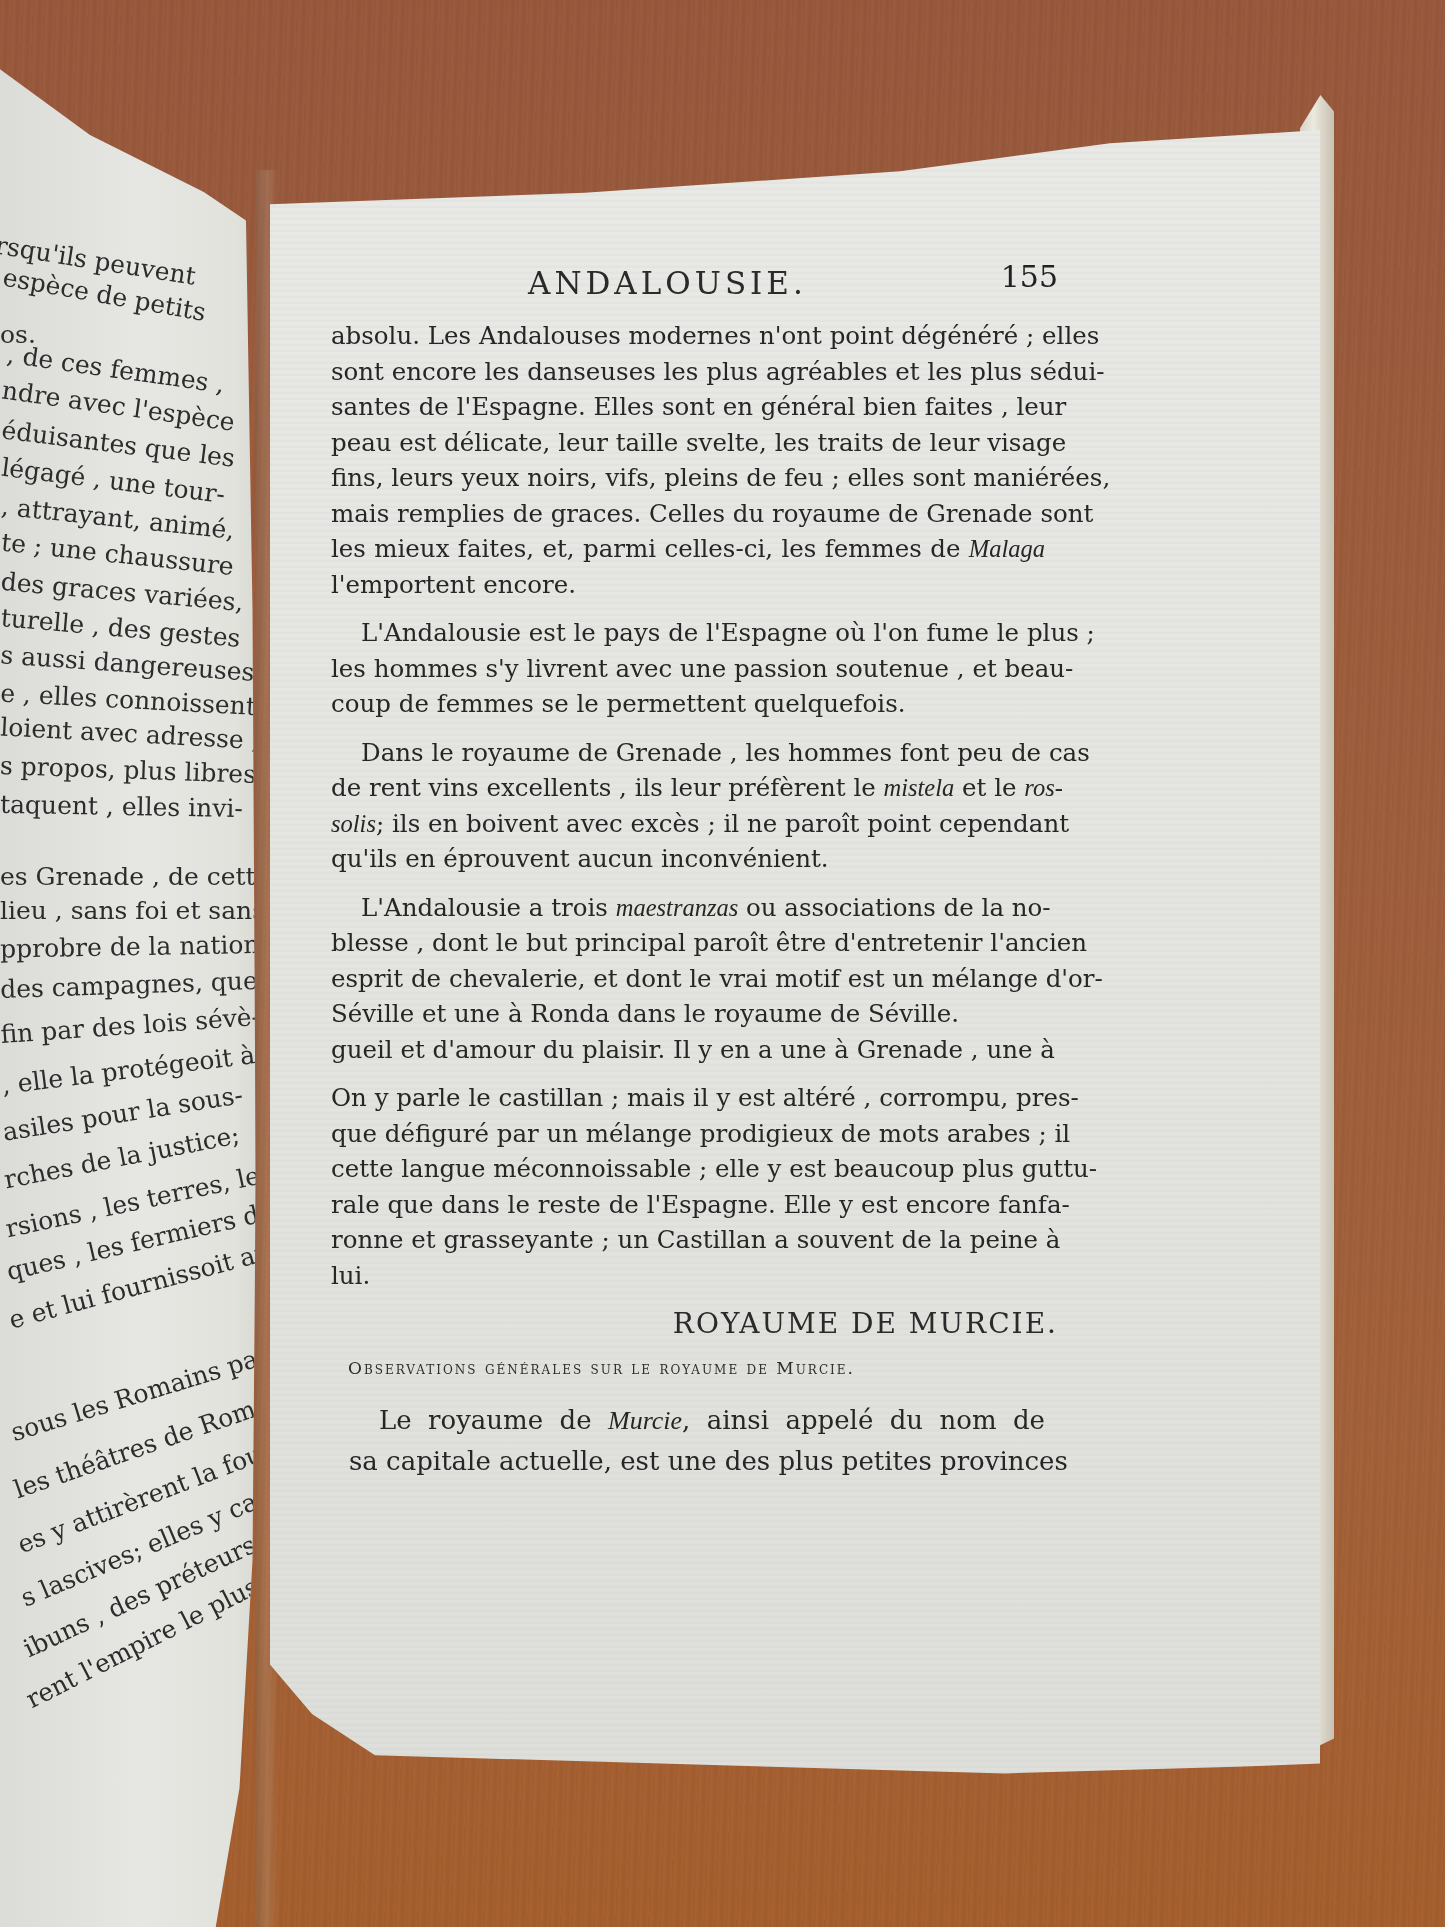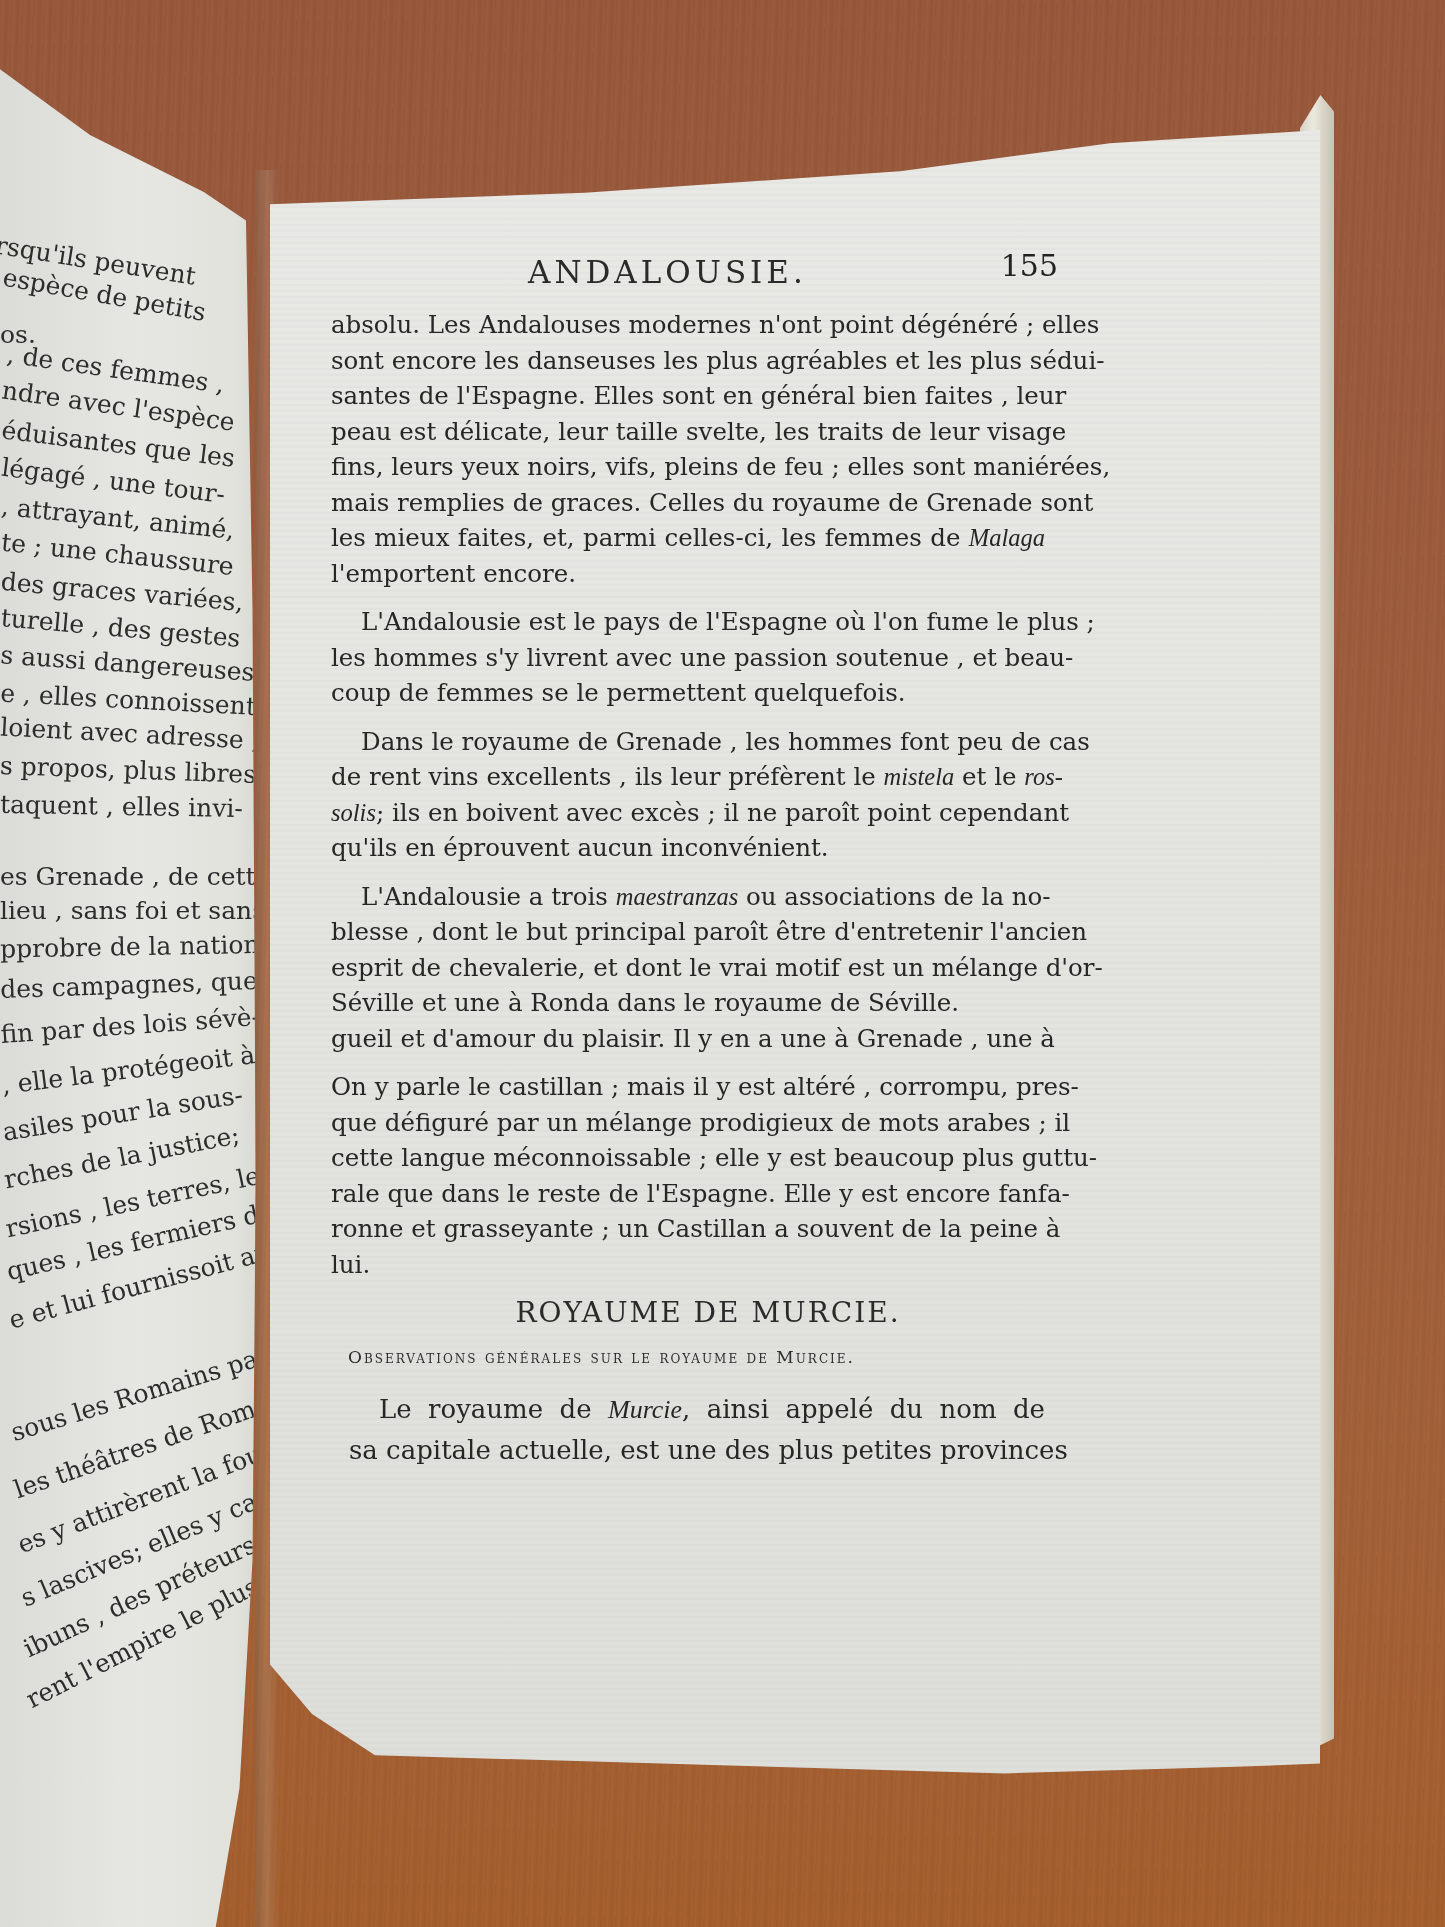--- a/index.html
+++ b/index.html
@@ -73,21 +73,21 @@
       top: 95px;
       width: 34px;
       height: 1660px;
       background: linear-gradient(90deg, #d6d2c8 0%, #ece9df 40%, #d8d3c6 70%, #c8c2b3 100%);
       clip-path: polygon(0 2%, 60% 0%, 100% 1%, 100% 99%, 0 100%);
     }
 
     .page-content {
       position: absolute;
       left: 318px;
-      top: 244px;
+      top: 255px;
       width: 740px;
       color: #262626;
     }
 
     .running-head {
       position: relative;
       height: 50px;
     }
     .running-title {
       position: absolute;
@@ -120,21 +120,21 @@
     }
     .para .line.last {
       text-align-last: left;
     }
     .para .line.indent {
       padding-left: 30px;
     }
     em { font-style: italic; font-family: Liberation Serif, serif; }
 
     .section-title {
-      text-align: center;
+      text-align: right;
       font-size: 28px;
       letter-spacing: 2px;
       margin: 14px 0 18px 0;
       color: #2a2a2a;
       padding-left: 40px;
     }
     .section-subtitle {
       font-size: 17px;
       letter-spacing: 2px;
       font-variant: small-caps;

